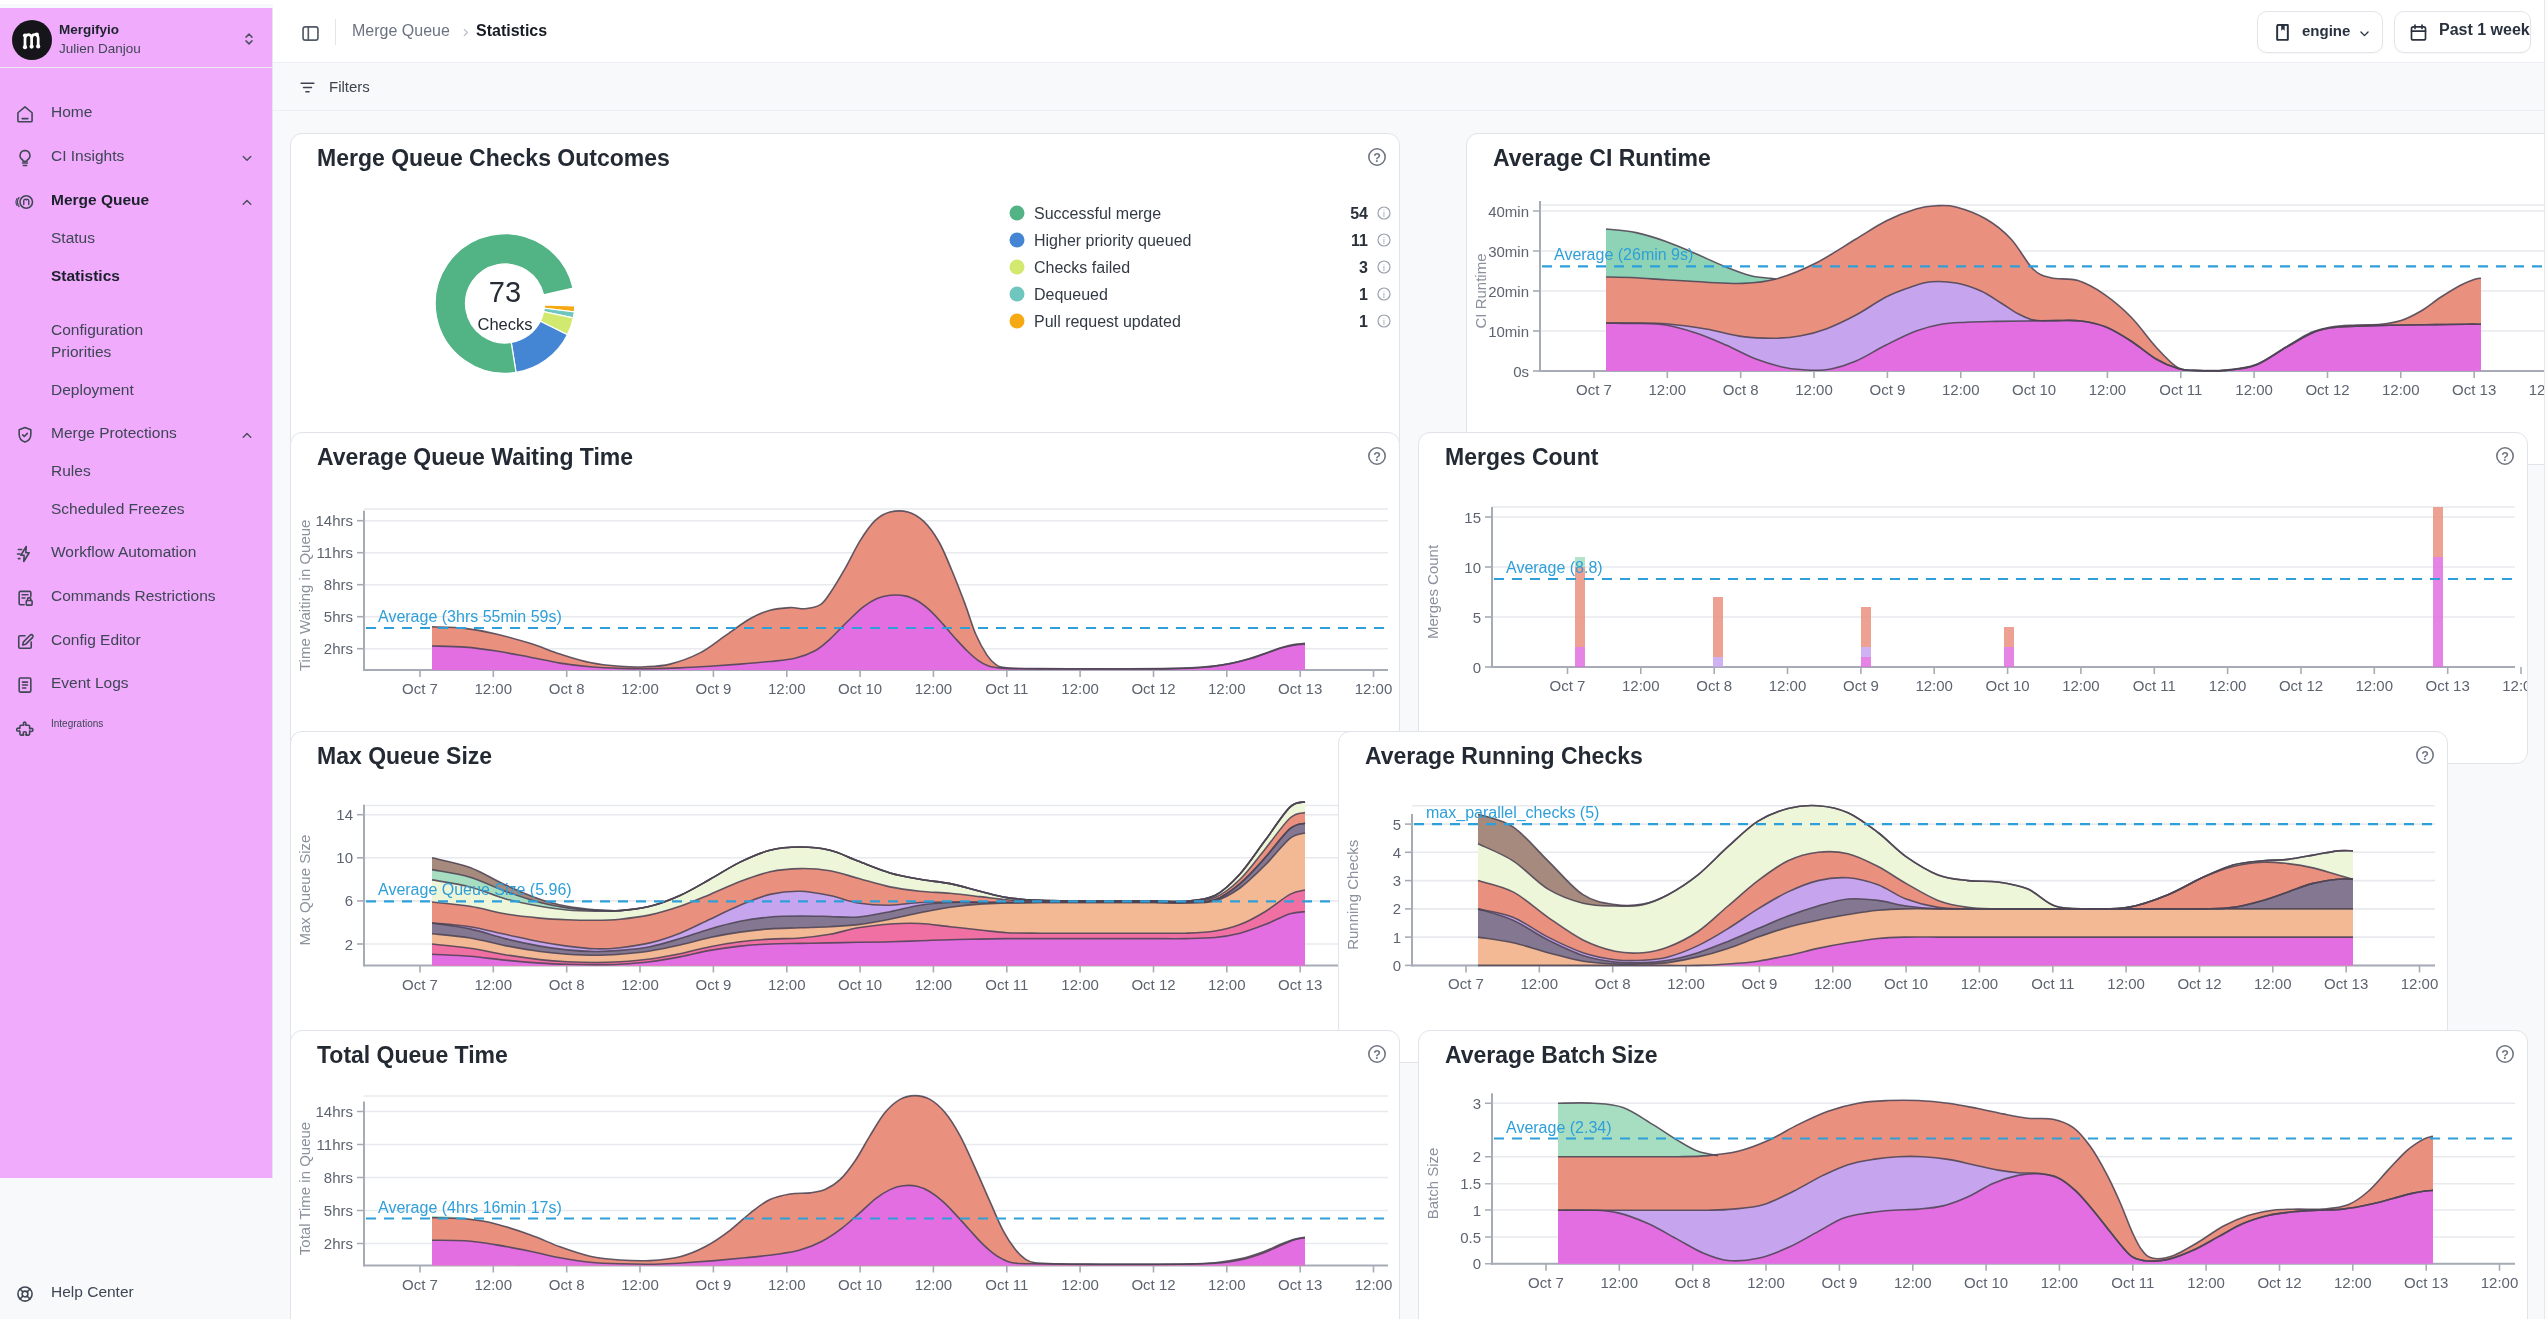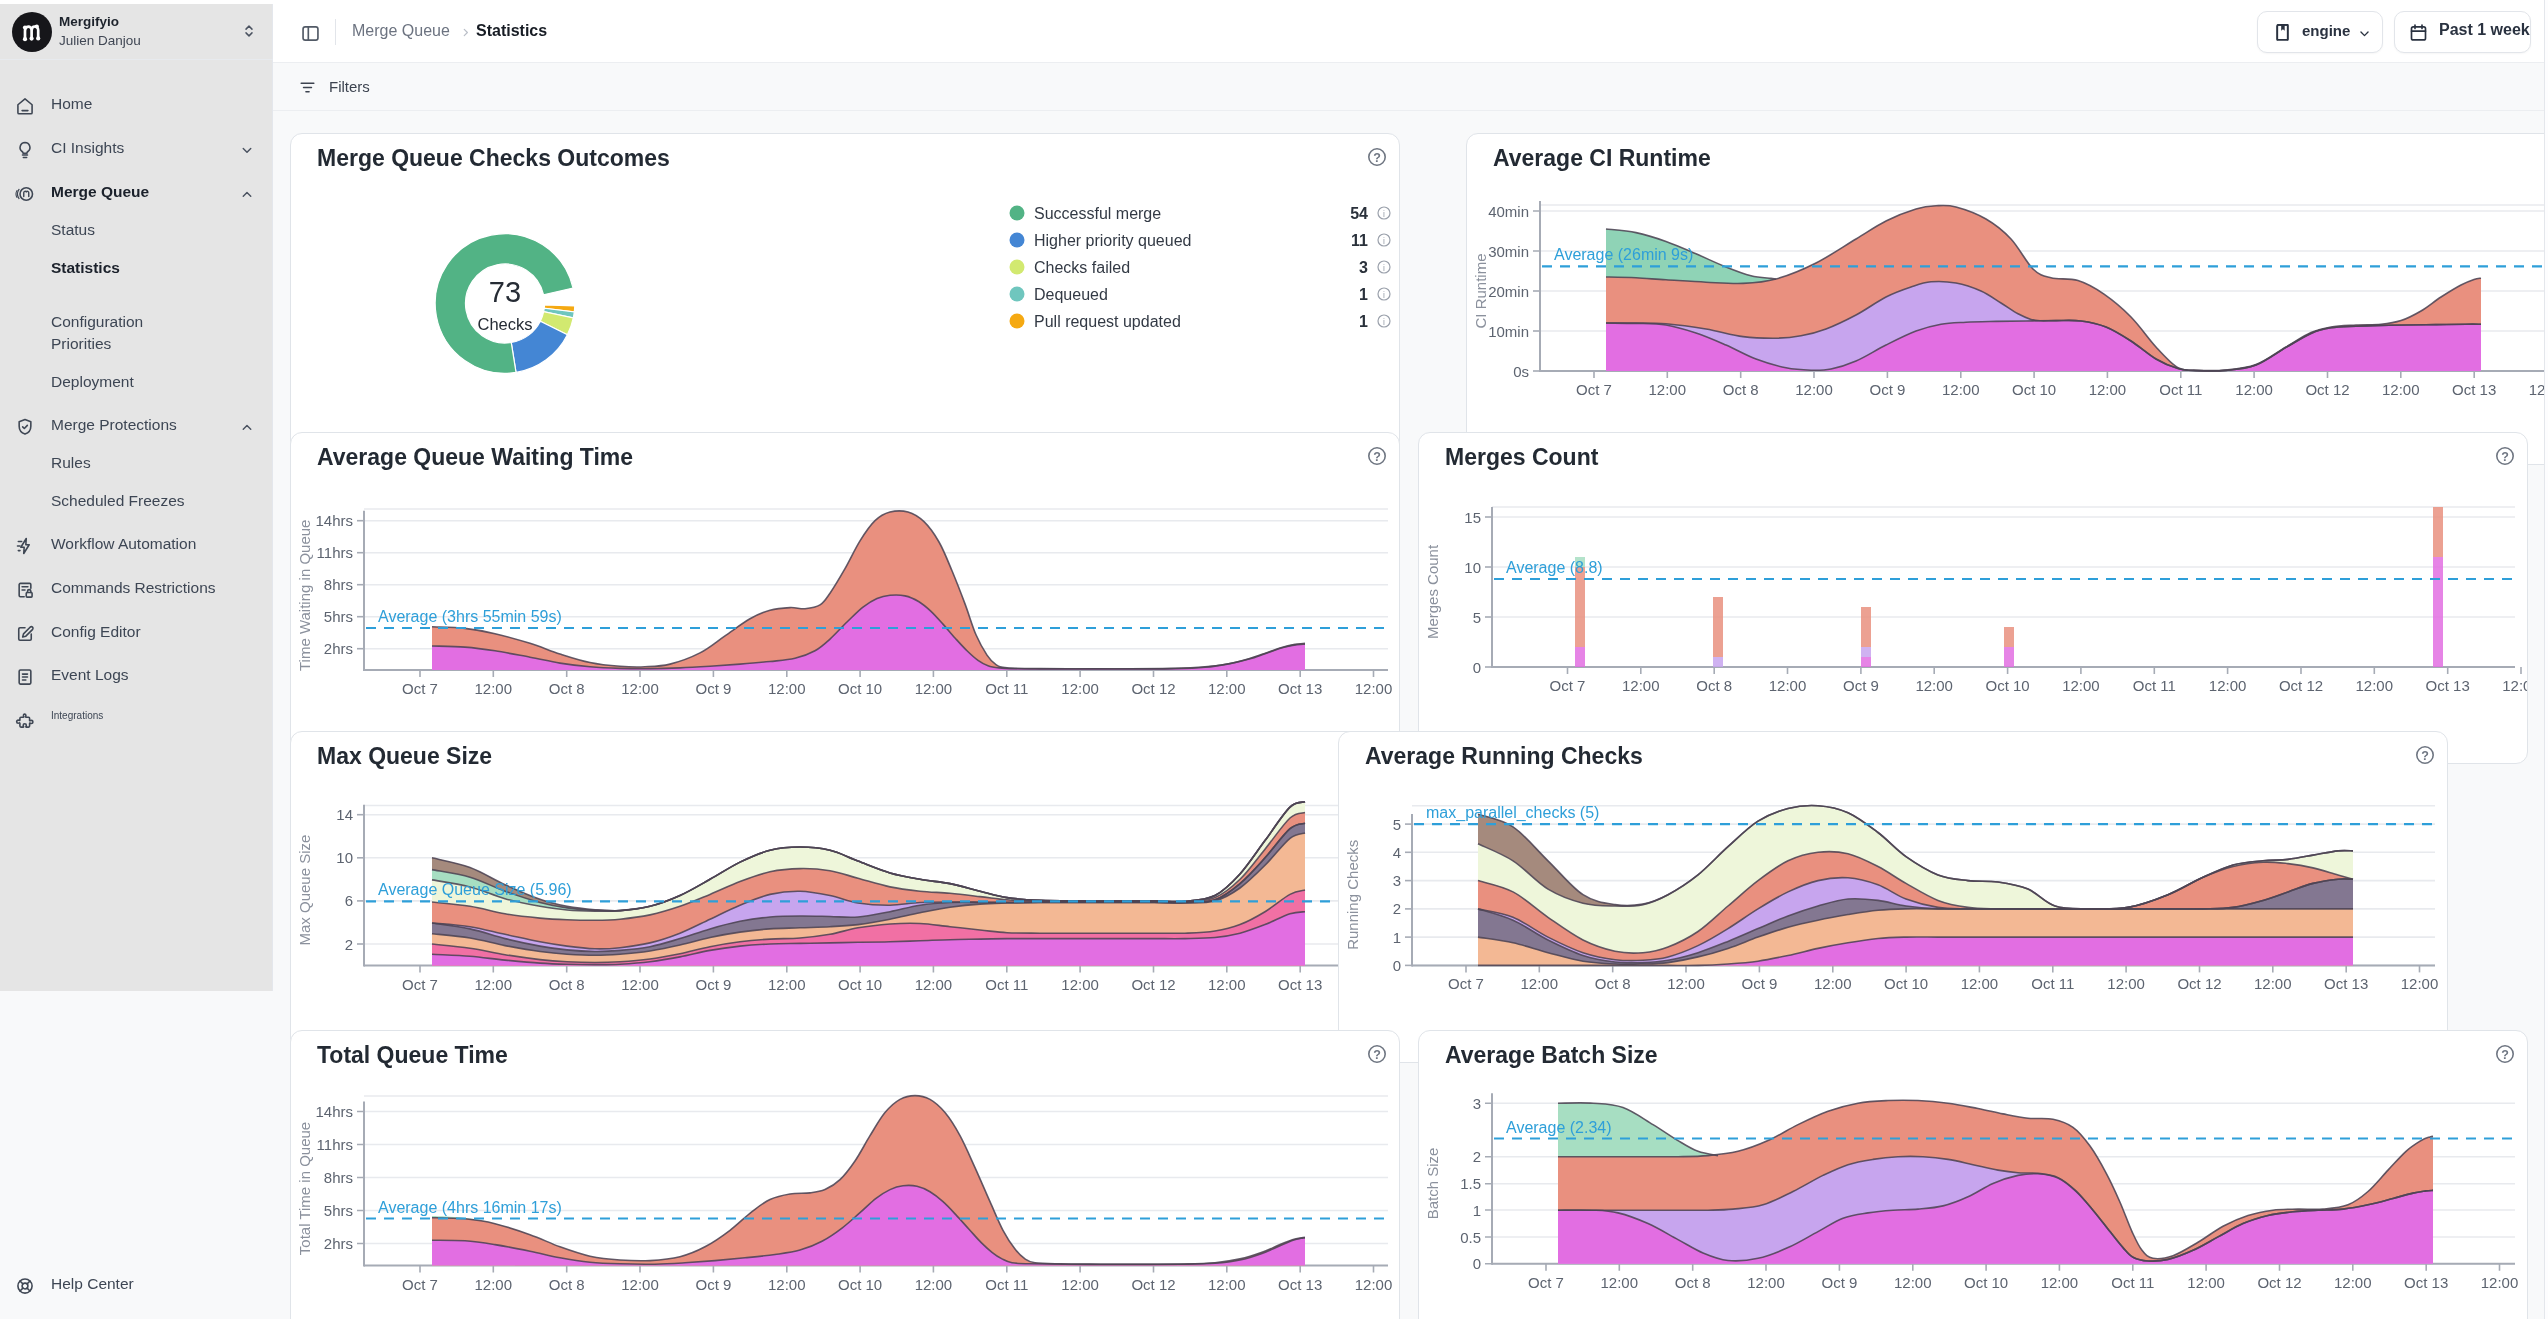--- a/index.html
+++ b/index.html
@@ -1,15 +1,15 @@
 <!DOCTYPE html>
 <html><head><meta charset="utf-8"><style>
 * { margin:0; padding:0; box-sizing:border-box; }
 html,body { width:2548px; height:1319px; font-family:"Liberation Sans",sans-serif; background:#f8f9fa; overflow:hidden; }
-.sidebar { position:absolute; left:0; top:0; width:273px; height:991px; background:#e5e5e5; border-right:1px solid #e4e7ec; }
+.sidebar { position:absolute; left:0; top:8px; width:273px; height:1170px; background:#f0abfc; border-right:1px solid #e4e7ec; }
 .topbar { position:absolute; left:273px; top:0; width:2275px; height:63px; background:#fff; border-bottom:1px solid #eceef1; }
 .filters { position:absolute; left:273px; top:64px; width:2275px; height:47px; border-bottom:1px solid #eceef1; }
 .card { position:absolute; width:1110px; height:332px; background:#fff; border:1px solid #e0e4e9; border-radius:12px; overflow:hidden; }
 .card svg { position:absolute; left:-1px; top:-1px; }
 .btn { position:absolute; height:42px; background:#fff; border:1px solid #e2e5ea; border-radius:10px; box-shadow:0 1px 2px rgba(0,0,0,0.04); }
 .ic { position:absolute; }
 </style></head><body>
 <div class="sidebar">
     <div style="position:absolute;left:12px;top:12px;width:40px;height:40px;border-radius:50%;background:#16161a;"></div>
     <svg style="position:absolute;left:12px;top:12px;" width="40" height="40" viewBox="0 0 40 40" fill="none">

